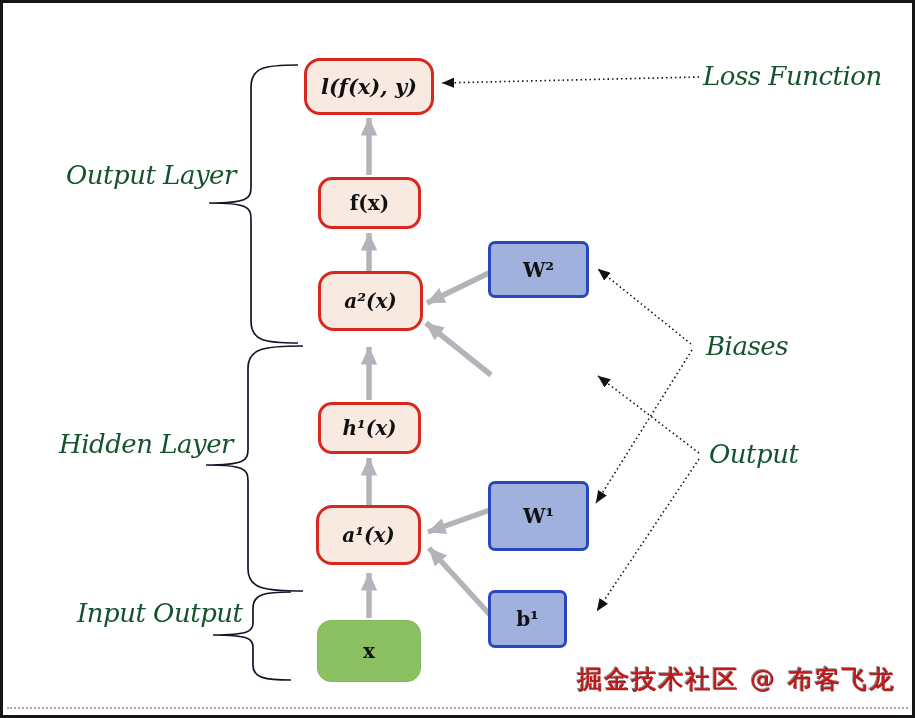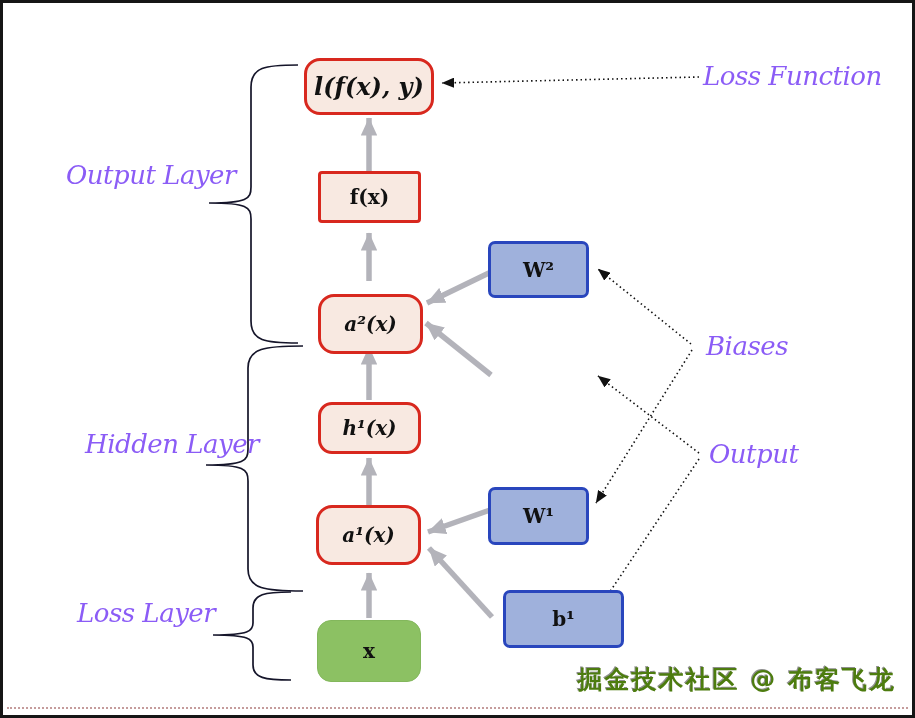--- a/index.html
+++ b/index.html
@@ -11,26 +11,26 @@
   #arrows{position:absolute;left:0;top:0;width:915px;height:718px;}
   .node{
     position:absolute;display:flex;align-items:center;justify-content:center;
     box-sizing:border-box;color:#111;font-weight:bold;text-align:center;
   }
   .red-node{background:#f8e9e1;border:3.5px solid #d8281e;border-radius:16px;font-size:20px;}
   .blue-node{background:#9fb1dc;border:3.5px solid #2946bd;border-radius:7px;font-size:20px;}
   .green-node{background:#8cc163;border:1px solid #83b75c;border-radius:14px;font-size:20px;}
   .math-it{font-style:italic;}
   .side-label{
-    position:absolute;font-style:italic;font-size:26px;color:#8b5cf6;
+    position:absolute;font-style:italic;font-size:26px;color:#14532d;
     letter-spacing:-0.5px;white-space:nowrap;
   }
   #watermark{
     position:absolute;top:660px;right:16px;font-family:"DejaVu Sans","Liberation Sans",sans-serif;
-    font-size:25px;font-weight:bold;letter-spacing:2px;color:#4d7c0f;white-space:nowrap;
+    font-size:25px;font-weight:bold;letter-spacing:2px;color:#b91c1c;white-space:nowrap;
     text-shadow:1px 1px 0 #ffffff,-1px -1px 0 #8f8f8f;
   }
   #bottom-dotted-line{
     position:absolute;left:4px;right:4px;bottom:6px;height:0;
     border-top:2px dotted #c59c9c;
   }
 </style>
 </head>
 <body>
 
@@ -67,61 +67,61 @@
       <line x1="696" y1="456" x2="594" y2="608" marker-end="url(#blackhead)"></line>
     </g>
 
     <g stroke="#15152a" stroke-width="1.7" fill="none">
       <path d="M 295 62 C 262 62, 248 64, 248 84 L 248 184 C 248 196, 244 200, 206 200 C 244 200, 248 204, 248 216 L 248 318 C 248 338, 262 340, 295 340"></path>
       <path d="M 300 343 C 262 343, 245 345, 245 365 L 245 446 C 245 458, 241 462, 203 462 C 241 462, 245 466, 245 478 L 245 566 C 245 586, 262 588, 300 588"></path>
       <path d="M 288 589 C 262 589, 250 591, 250 605 L 250 620 C 250 628, 246 632, 210 632 C 246 632, 250 636, 250 644 L 250 662 C 250 675, 262 677, 288 677"></path>
     </g>
   </svg>
 
-  <div class="node red-node math-it" style="left:301px;top:55px;width:130px;height:57px;font-size:24px;">
+  <div class="node red-node math-it" style="left:301px;top:55px;width:130px;height:57px;font-size:21px;">
     <span>l(f(x), y)</span>
   </div>
 
-  <div class="node red-node" style="left:315px;top:168px;width:103px;height:52px;border-radius:4px;">
+  <div class="node red-node" style="left:315px;top:174px;width:103px;height:52px;border-radius:14px;">
     <span>f(x)</span>
   </div>
 
-  <div class="node red-node math-it" style="left:315px;top:291px;width:105px;height:60px;">
+  <div class="node red-node math-it" style="left:315px;top:268px;width:105px;height:60px;">
     <span>a²(x)</span>
   </div>
 
   <div class="node red-node math-it" style="left:315px;top:399px;width:103px;height:52px;border-radius:14px;text-align:center;">
     <span>h¹(x)</span>
   </div>
 
   <div class="node red-node math-it" style="left:313px;top:502px;width:105px;height:60px;align-items:center;">
     <span>a¹(x)</span>
   </div>
 
   <div class="node green-node" style="left:314px;top:617px;width:104px;height:62px;">
     <span>x</span>
   </div>
 
   <div class="node blue-node" style="left:485px;top:238px;width:101px;height:57px;">
     <span>W²</span>
   </div>
 
 
-  <div class="node blue-node" style="left:485px;top:478px;width:101px;height:58px;margin-top:6px;">
+  <div class="node blue-node" style="left:485px;top:478px;width:101px;height:70px;">
     <span>W¹</span>
   </div>
 
-  <div class="node blue-node" style="left:500px;top:587px;width:121px;height:58px;">
+  <div class="node blue-node" style="left:485px;top:587px;width:79px;height:58px;">
     <span>b¹</span>
   </div>
 
   <div class="side-label" style="left:700px;top:58px;">Loss Function</div>
   <div class="side-label" style="left:703px;top:328px;">Biases</div>
   <div class="side-label" style="left:706px;top:436px;">Output</div>
 
   <div class="side-label" style="left:63px;top:157px;text-align:center;">Output Layer</div>
-  <div class="side-label" style="left:82px;top:426px;">Hidden Layer</div>
-  <div class="side-label" style="left:74px;top:595px;">Loss Layer</div>
+  <div class="side-label" style="left:56px;top:426px;">Hidden Layer</div>
+  <div class="side-label" style="left:74px;top:595px;">Input Output</div>
 
   <div id="watermark">掘金技术社区 @ 布客飞龙</div>
   <div id="bottom-dotted-line"></div>
 
 </div>
 
 </body></html>

